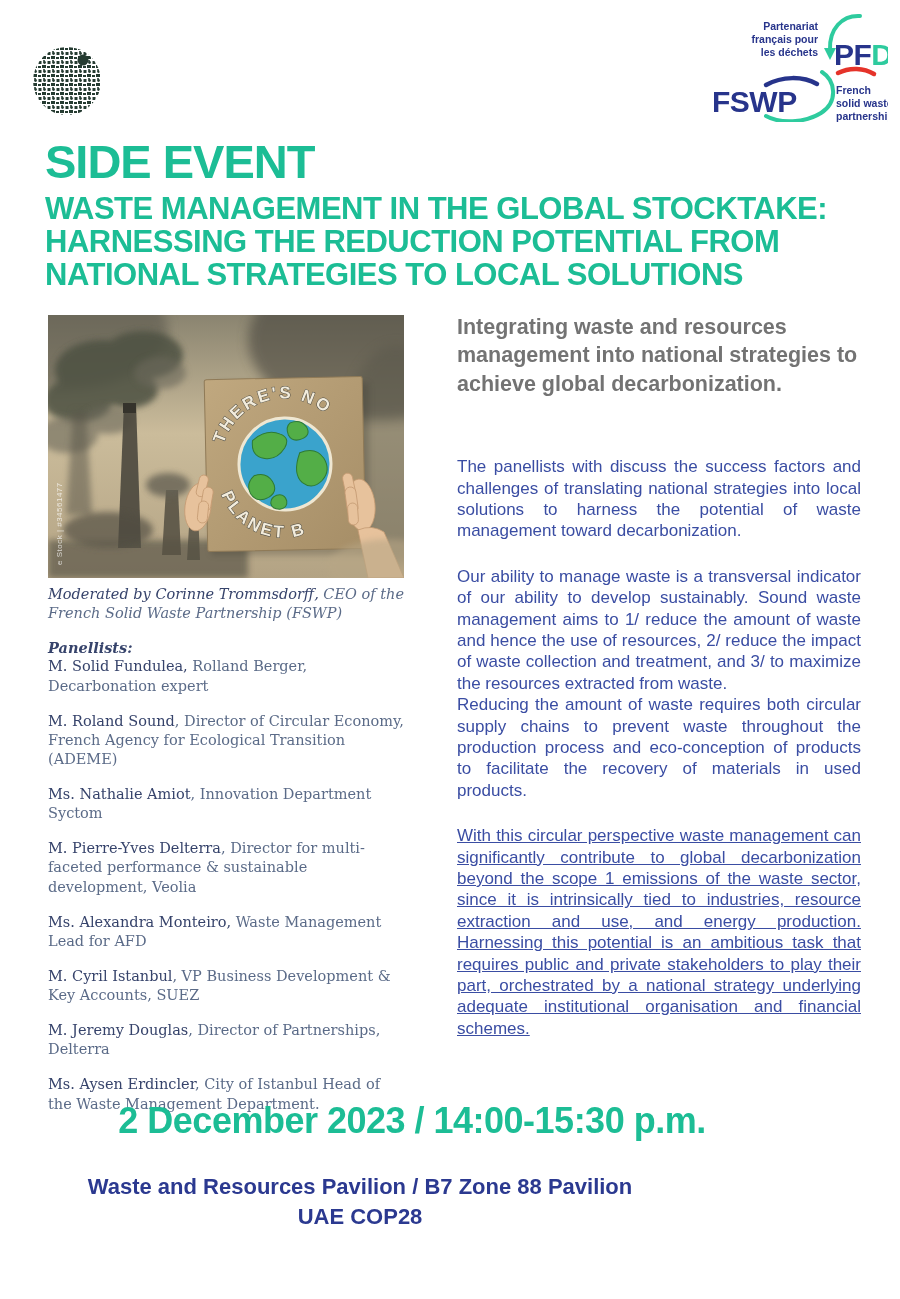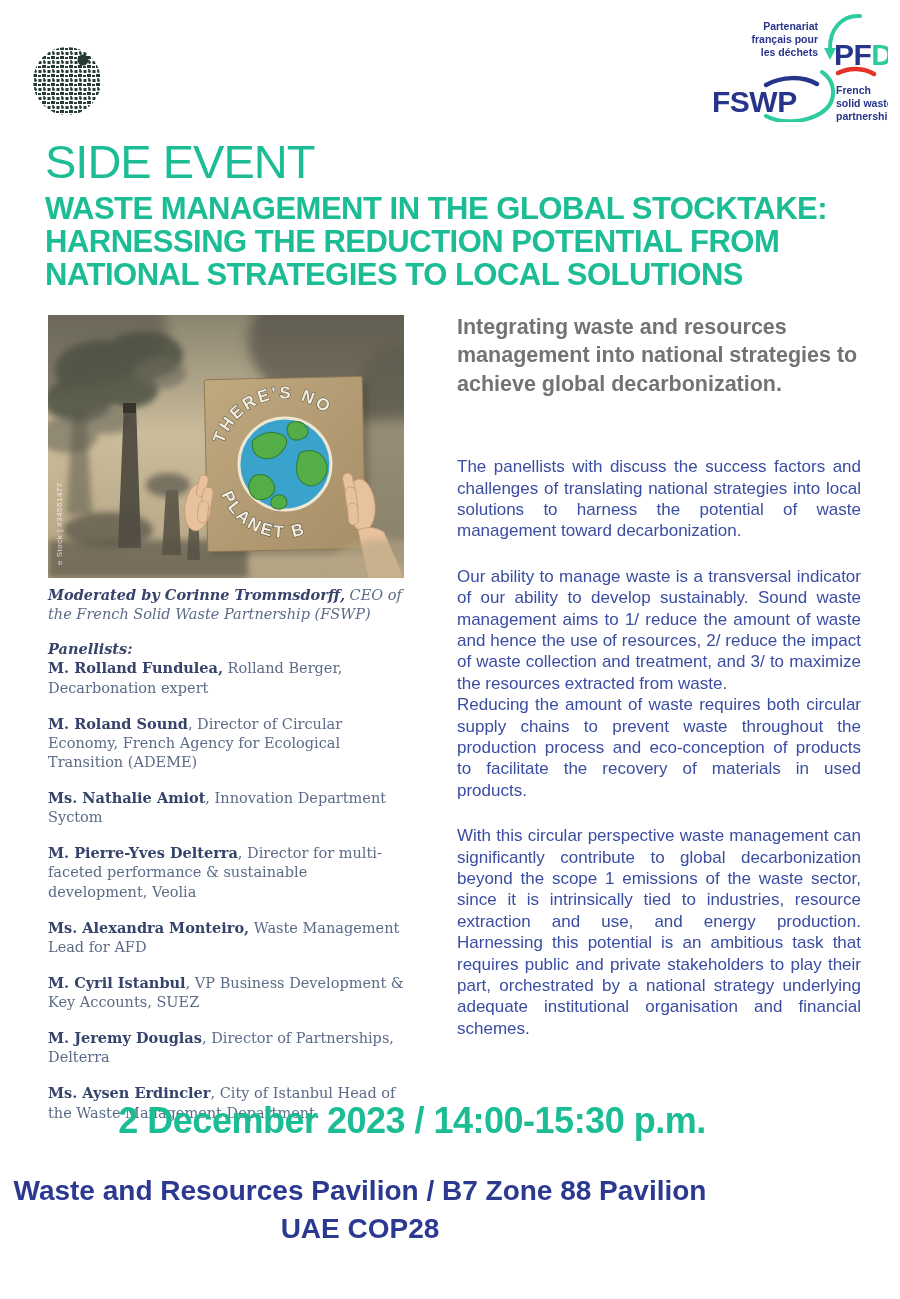--- a/index.html
+++ b/index.html
@@ -13,48 +13,48 @@
              transform:scaleX(.82);transform-origin:left top;letter-spacing:-1px;}
   .cop-year{color:#9fa8a4;font-weight:400;}
   .cop-uae{font-size:31px;font-weight:800;color:#ffffff;-webkit-text-stroke:1.2px #c9cfcc;
            line-height:.95;margin-top:3px;transform:scaleX(.82);transform-origin:left top;letter-spacing:-1px;}
   .fswp-logo{position:absolute;left:708px;top:10px;}
   .fr-tag{font-size:10.5px;font-weight:700;fill:#27348B;}
   .big-acr{font-size:30px;font-weight:800;fill:#27348B;letter-spacing:-0.5px;}
 
   
   .title-block{position:absolute;left:45px;top:138px;width:830px;}
-  .kicker{font-size:47px;font-weight:400;color:#1CBD95;margin:0;line-height:1;letter-spacing:-1px;}
+  .kicker{font-size:47px;font-weight:700;color:#1CBD95;margin:0;line-height:1;letter-spacing:-1px;}
   .sub{font-size:31px;font-weight:800;color:#1CBD95;line-height:1.06;letter-spacing:-0.5px;margin-top:8px;}
 
   
   .photo{position:absolute;left:48px;top:315px;width:356px;height:263px;display:block;}
   .sign-text{font-family:"Liberation Sans",sans-serif;font-size:17px;font-weight:700;
              fill:#f2ecdc;stroke:#4b4a43;stroke-width:1px;paint-order:stroke;letter-spacing:2.5px;}
   .wm{fill:rgba(255,255,255,.7);font-size:8px;letter-spacing:.5px;}
   .left-text{position:absolute;left:48px;top:585px;width:358px;
              font-family:"DejaVu Serif",serif;font-size:14.5px;line-height:1.32;color:#5b6b88;}
-  .left-text strong{color:#36436b;font-weight:700;}
+  .left-text strong{color:#36436b;font-weight:400;}
   .mod{font-style:italic;margin:0 0 15px 0;}
   .pan-label{font-style:italic;font-weight:700;color:#36436b;margin:0;}
   .pan{margin:0 0 16px 0;}
 
   
   .right-col{position:absolute;left:457px;top:313px;width:404px;}
   .right-col h2{font-size:21.5px;font-weight:800;color:#737373;line-height:1.32;margin:0;}
   .right-col p{font-size:17px;line-height:1.26;color:#3a4da3;text-align:justify;margin:0;}
   .p1{margin-top:58px !important;}
   .p2{margin-top:24px !important;}
-  .p3{margin-top:24px !important;}
+  .p3{margin-top:24px !important;text-decoration:underline;}
 
   
   .date{position:absolute;top:1100px;left:0;width:824px;text-align:center;
         font-size:36px;font-weight:800;color:#1CBD95;letter-spacing:-0.5px;}
   .venue{position:absolute;top:1172px;left:0;width:720px;text-align:center;
-         font-size:28px;font-weight:800;color:#2b3990;line-height:1.35;}
+         font-size:22px;font-weight:800;color:#2b3990;line-height:1.35;}
 </style>
 </head>
 <body>
 
 <div class="page">
 
   <div class="cop-logo">
     <svg width="68" height="68" viewBox="0 0 68 68">
       <defs>
         <pattern id="mosaic" width="9" height="9" patternUnits="userSpaceOnUse">
@@ -167,21 +167,21 @@
       <rect x="300" y="188" width="10" height="22" rx="5" transform="rotate(-4 305 199)"></rect>
       <path d="M 310,215 q 14,-6 26,2 l 20,46 l -36,0 z"></path>
     </g>
     <ellipse cx="340" cy="252" rx="60" ry="28" fill="#b7a685" opacity="0.6" filter="url(#b3)"></ellipse>
     <text class="wm" transform="rotate(-90 14 250)" x="14" y="250">e Stock | #34561477</text>
   </svg>
 
   <div class="left-text">
     <p class="mod"><strong>Moderated by Corinne Trommsdorff,</strong><span> CEO of the French Solid Waste Partnership (FSWP)</span></p>
     <p class="pan-label">Panellists:</p>
-    <p class="pan"><strong>M. Rolland Fundulea,</strong><span> Rolland Berger, Decarbonation expert</span></p>
+    <p class="pan"><strong>M. Solid Fundulea,</strong><span> Rolland Berger, Decarbonation expert</span></p>
     <p class="pan"><strong>M. Roland Sound</strong><span>, Director of Circular Economy, French Agency for Ecological Transition (ADEME)</span></p>
     <p class="pan"><strong>Ms. Nathalie Amiot</strong><span>, Innovation Department Syctom</span></p>
     <p class="pan"><strong>M. Pierre-Yves Delterra</strong><span>, Director for multi-faceted performance &amp; sustainable development, Veolia</span></p>
     <p class="pan"><strong>Ms. Alexandra Monteiro,</strong><span> Waste Management Lead for AFD</span></p>
     <p class="pan"><strong>M. Cyril Istanbul</strong><span>, VP Business Development &amp; Key Accounts, SUEZ</span></p>
     <p class="pan"><strong>M. Jeremy Douglas</strong><span>, Director of Partnerships, Delterra</span></p>
     <p class="pan"><strong>Ms. Aysen Erdincler</strong><span>, City of Istanbul Head of the Waste Management Department.</span></p>
   </div>
 
   <div class="right-col">

